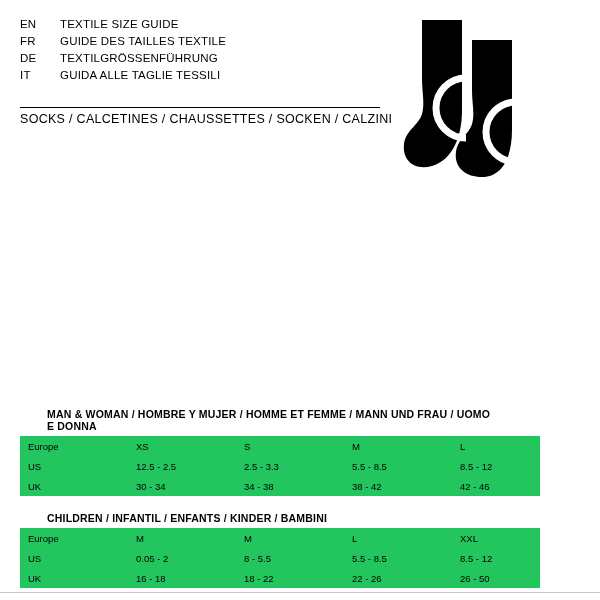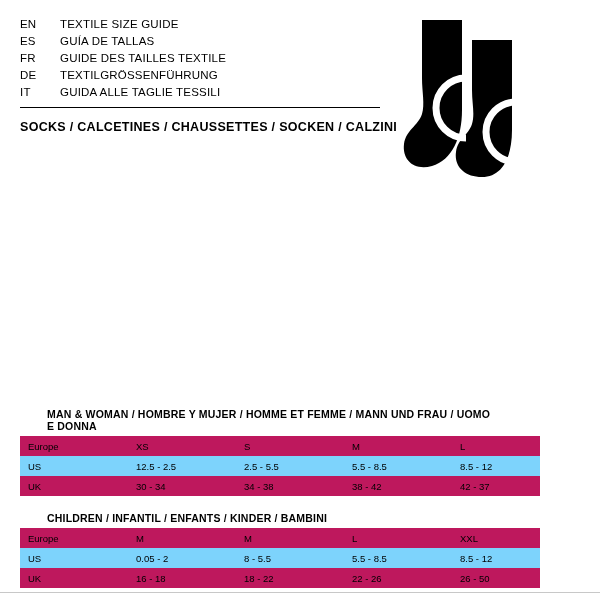--- a/index.html
+++ b/index.html
@@ -50,23 +50,23 @@
     position: absolute;
     left: 20px;
     top: 107px;
     width: 360px;
     height: 1px;
     background: #000;
   }
   .main-title {
     position: absolute;
     left: 20px;
-    top: 120px;
+    top: 112px;
     font-size: 12.5px;
-    font-weight: bold;
+    font-weight: normal;
     letter-spacing: 0.3px;
     text-align: right;
   }
 
   
   .sock-art {
     position: absolute;
     left: 400px;
     top: 14px;
     width: 180px;
@@ -93,24 +93,24 @@
   }
   table.size-table td {
     font-size: 9.5px;
     padding: 3px 0 3px 8px;
     height: 14px;
     line-height: 13px;
     border: none;
     color: #000;
   }
   table.size-table tr.shaded td {
-    background: #be185d;
+    background: #22c55e;
   }
   table.size-table tr.plain td {
-    background: #7dd3fc;
+    background: #22c55e;
   }
   table.size-table td.c0 { width: 100px; }
   table.size-table td.c1 { width: 100px; }
   table.size-table td.c2 { width: 100px; }
   table.size-table td.c3 { width: 100px; }
   table.size-table td.c4 { width: 80px; }
 
   .section-men { top: 408px; }
   .section-children { top: 512px; }
 
@@ -127,24 +127,20 @@
 <body>
 
 <div class="page">
 
   <div class="lang-block">
     <div class="lang-row">
       <span class="lang-code">EN</span>
       <span class="lang-text">TEXTILE SIZE GUIDE</span>
     </div>
     <div class="lang-row">
-      <span class="lang-code">ES</span>
-      <span class="lang-text">GUÍA DE TALLAS</span>
-    </div>
-    <div class="lang-row">
       <span class="lang-code">FR</span>
       <span class="lang-text">GUIDE DES TAILLES TEXTILE</span>
     </div>
     <div class="lang-row">
       <span class="lang-code">DE</span>
       <span class="lang-text">TEXTILGRÖSSENFÜHRUNG</span>
     </div>
     <div class="lang-row">
       <span class="lang-code">IT</span>
       <span class="lang-text">GUIDA ALLE TAGLIE TESSILI</span>
@@ -173,30 +169,30 @@
         <tr class="shaded">
           <td class="c0">Europe</td>
           <td class="c1">XS</td>
           <td class="c2">S</td>
           <td class="c3">M</td>
           <td class="c4">L</td>
         </tr>
         <tr class="plain">
           <td class="c0">US</td>
           <td class="c1">12.5 - 2.5</td>
-          <td class="c2">2.5 - 5.5</td>
+          <td class="c2">2.5 - 3.3</td>
           <td class="c3">5.5 - 8.5</td>
           <td class="c4">8.5 - 12</td>
         </tr>
         <tr class="shaded">
           <td class="c0">UK</td>
           <td class="c1">30 - 34</td>
           <td class="c2">34 - 38</td>
           <td class="c3">38 - 42</td>
-          <td class="c4">42 - 37</td>
+          <td class="c4">42 - 46</td>
         </tr>
       </tbody>
     </table>
   </div>
 
   <div class="section section-children">
     <div class="section-title">CHILDREN / INFANTIL / ENFANTS / KINDER / BAMBINI</div>
     <table class="size-table">
       <tbody>
         <tr class="shaded">

